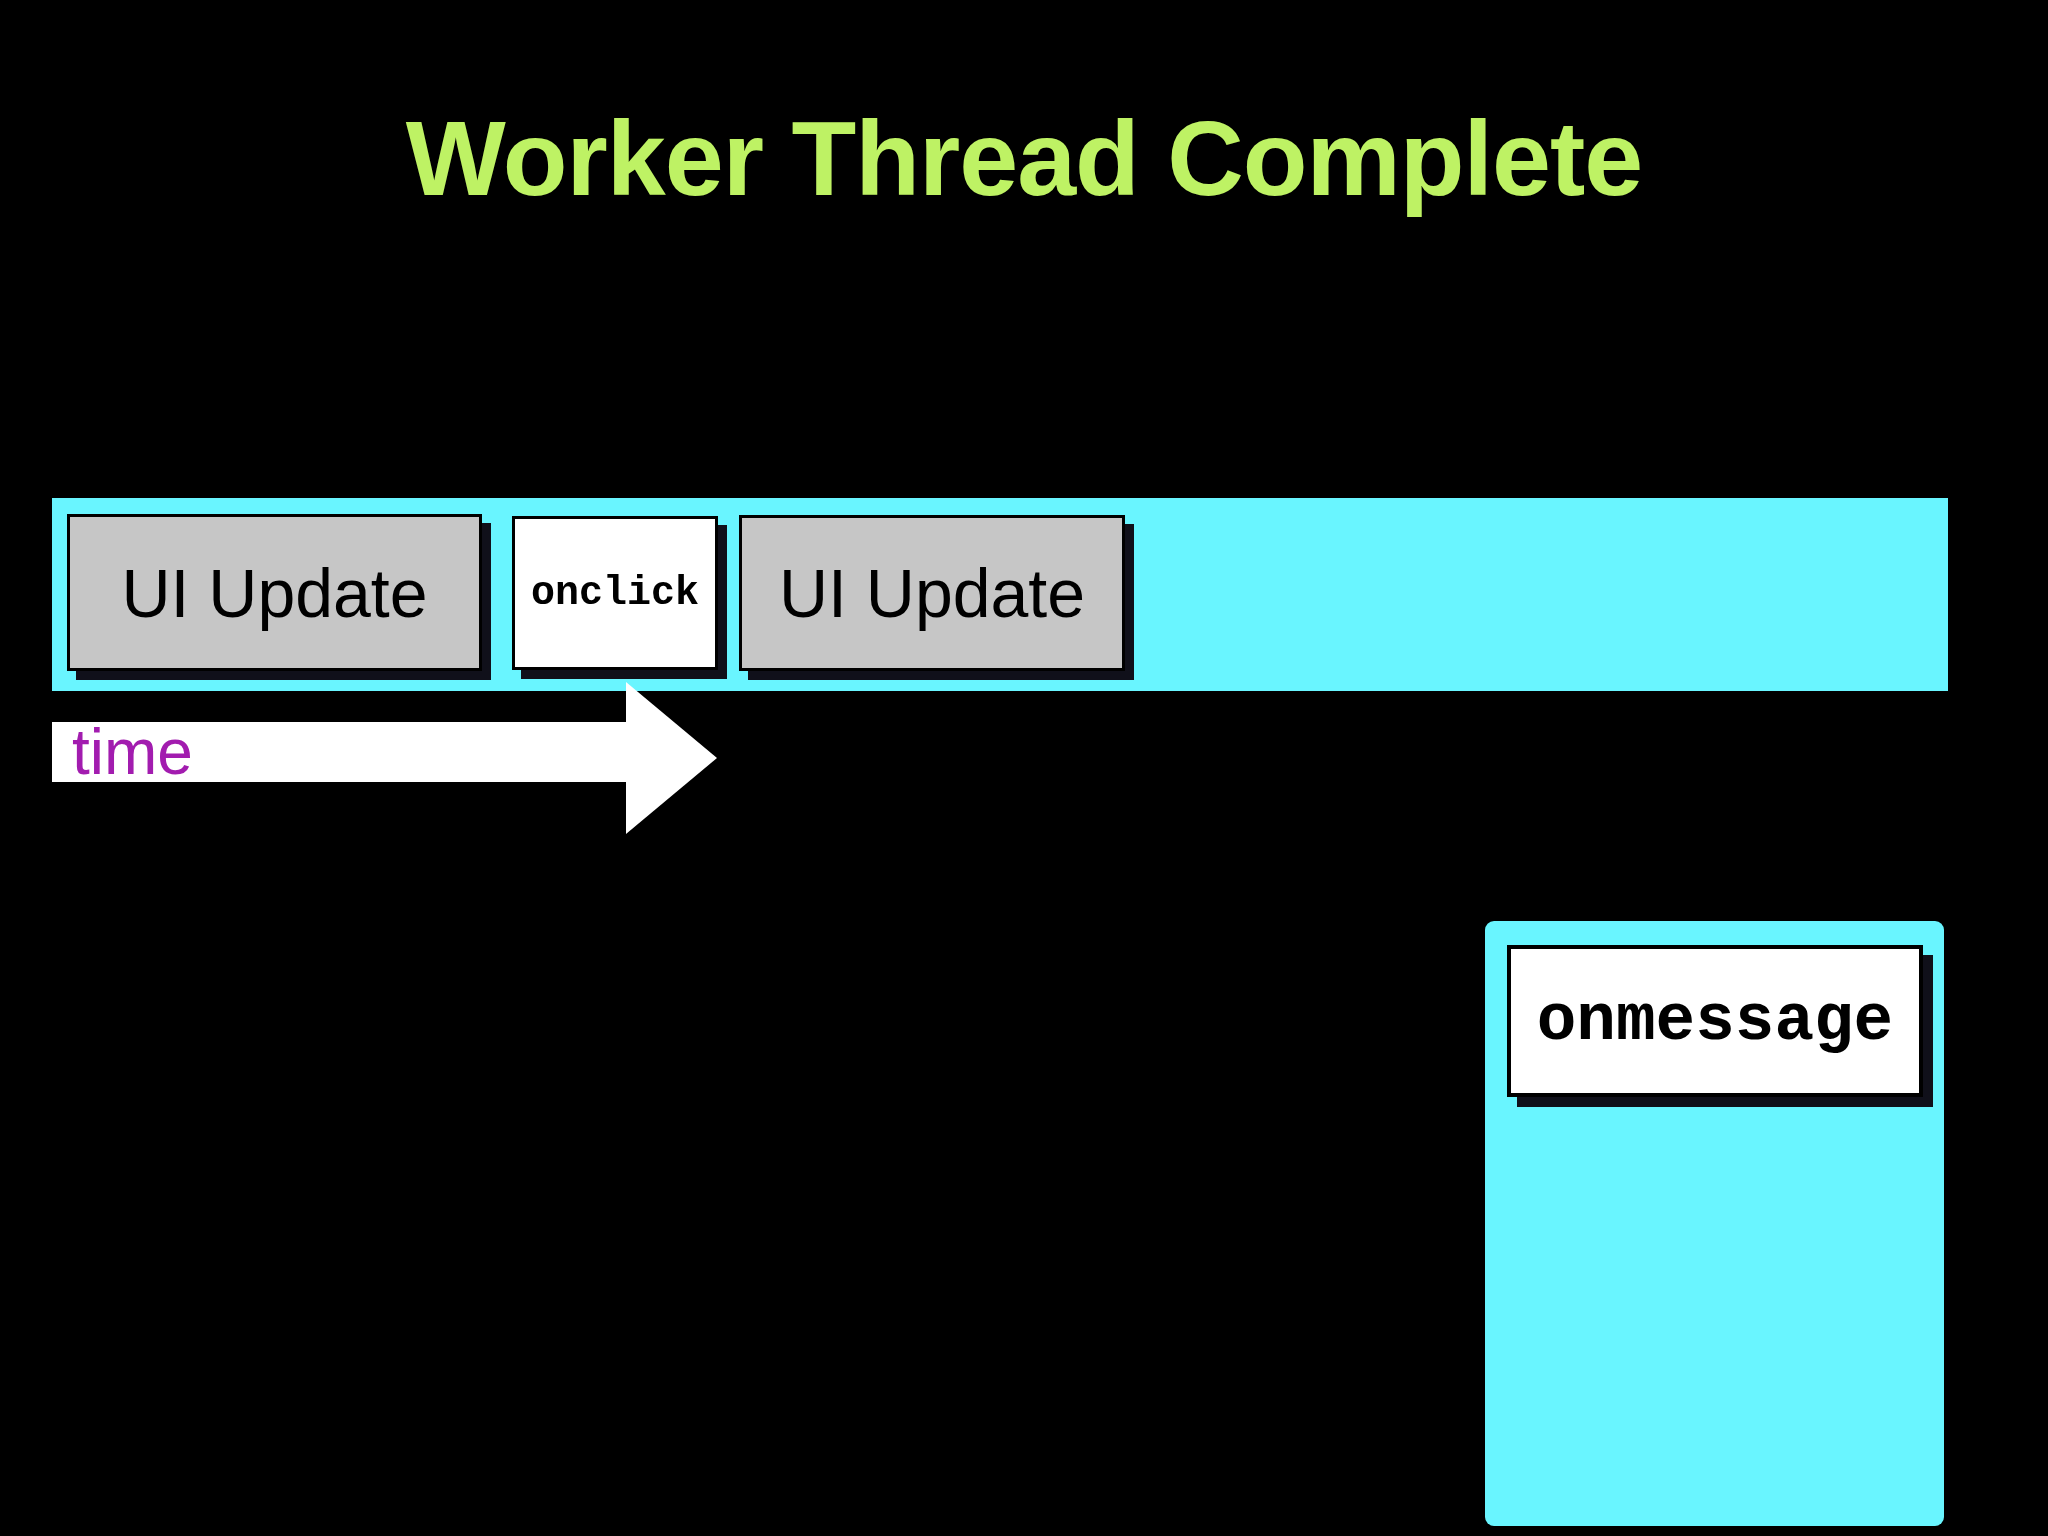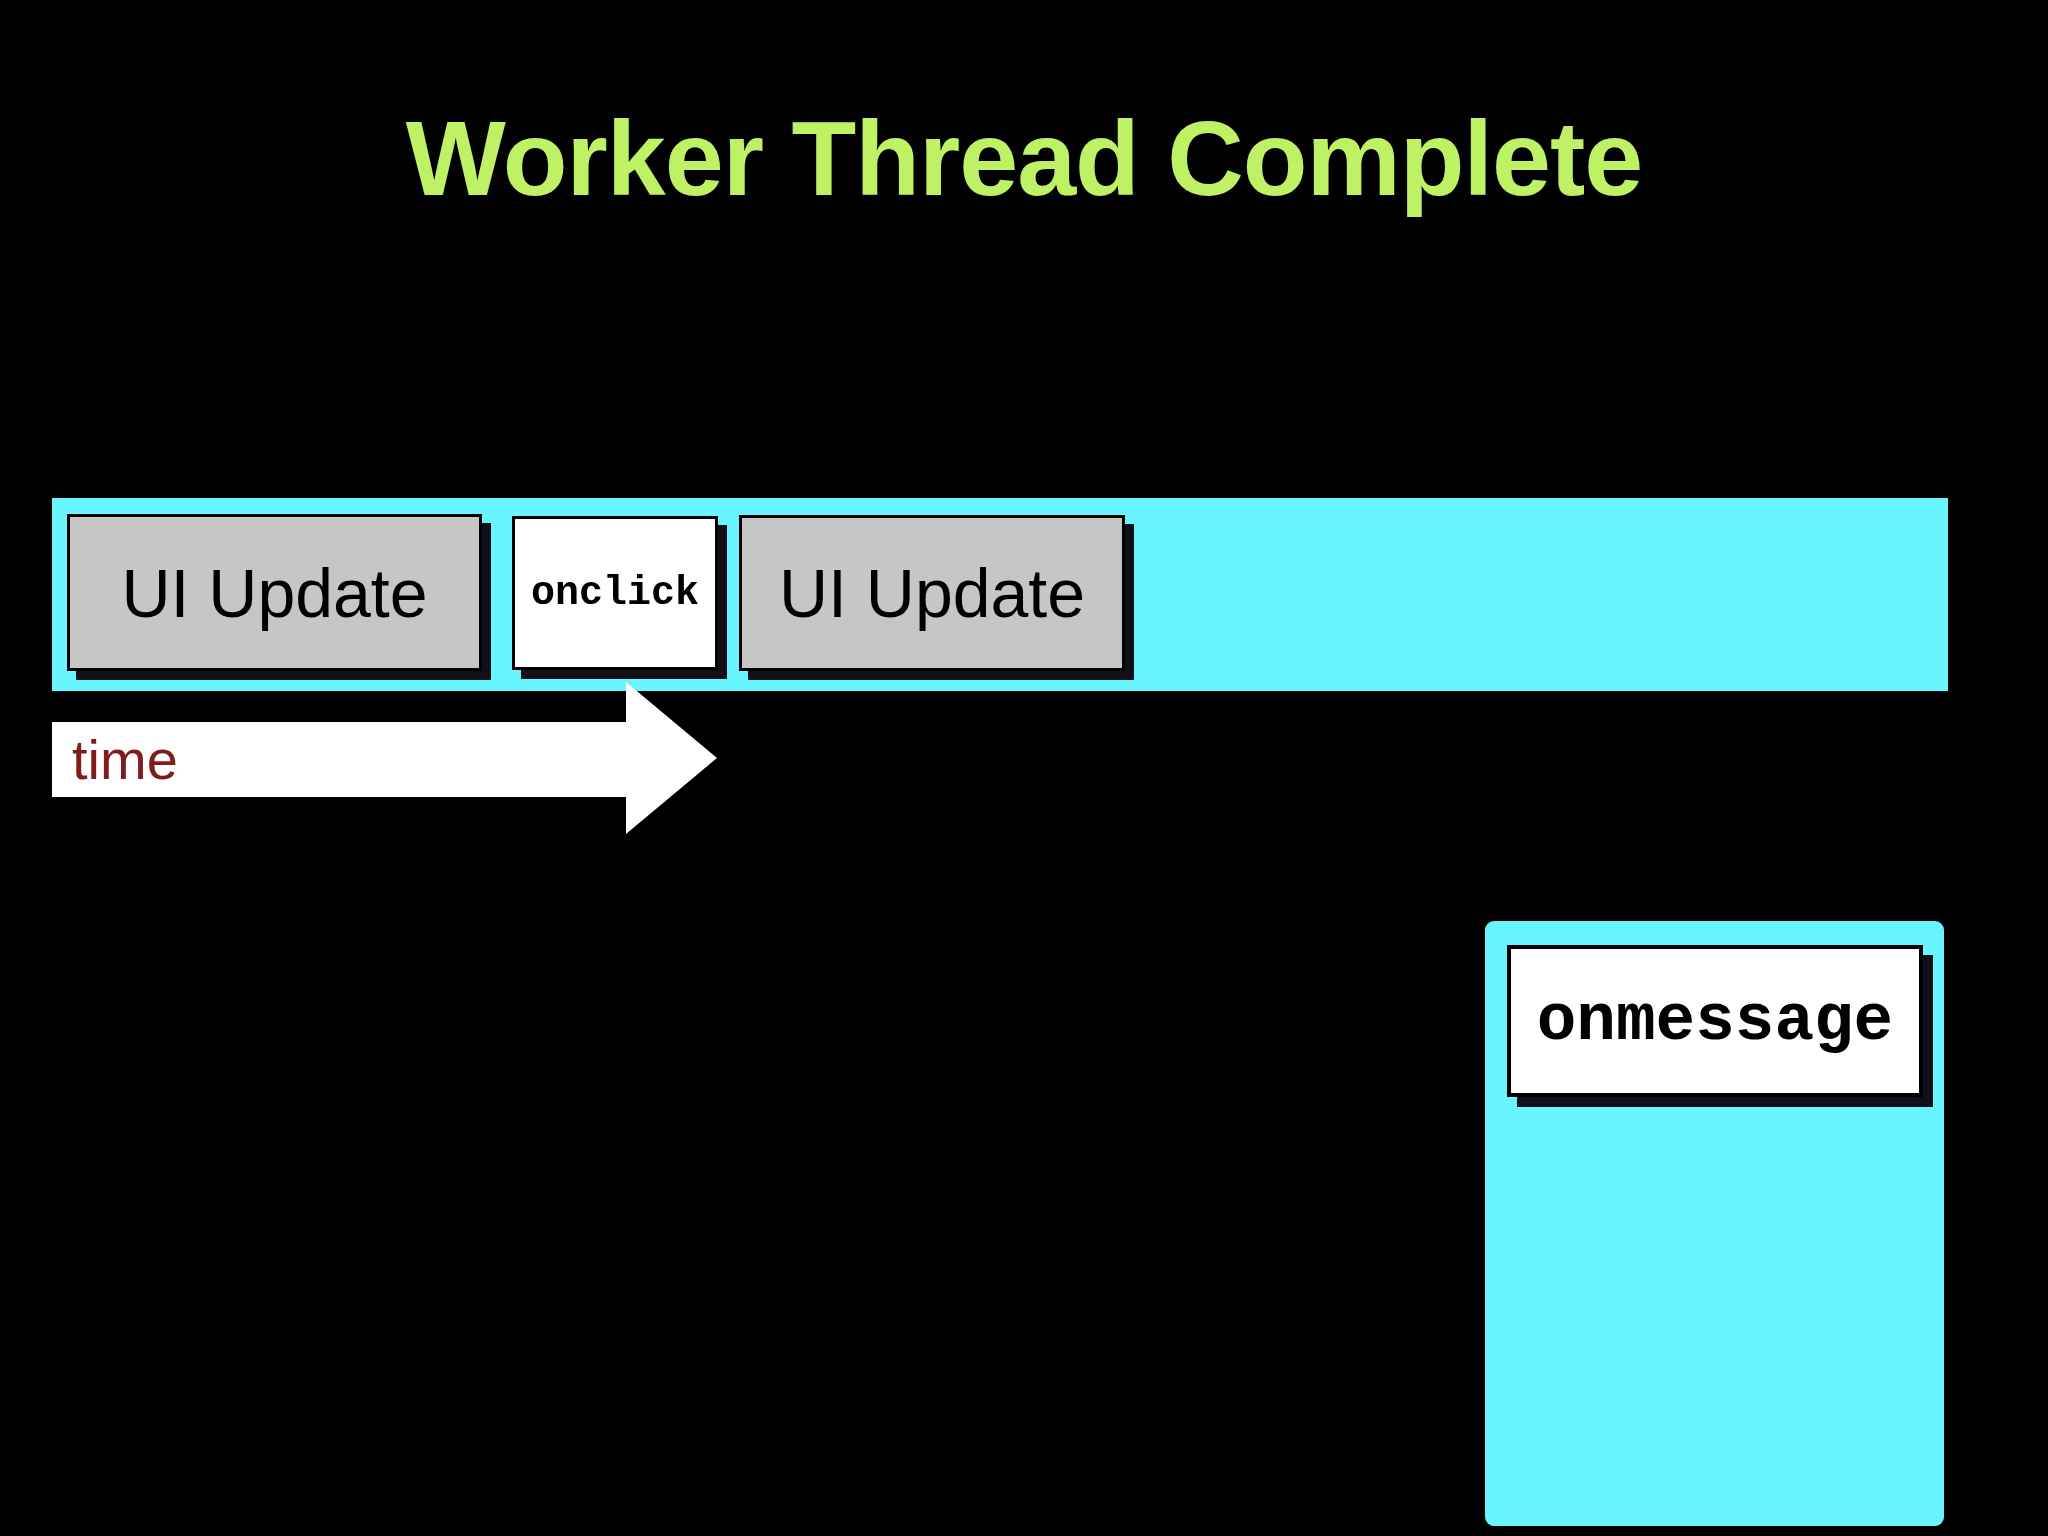--- a/index.html
+++ b/index.html
@@ -69,28 +69,28 @@
     left: 52px;
     top: 682px;
     width: 665px;
     height: 152px;
   }
   .arrow-shaft {
     position: absolute;
     left: 0;
     top: 40px;
     width: 574px;
-    height: 75px;
+    height: 60px;
     background: #fff;
     box-sizing: border-box;
     display: flex;
     align-items: center;
     padding-left: 20px;
-    color: #7f1d1d;
-    font-size: 56px;
+    color: #a21caf;
+    font-size: 64px;
   }
   .arrow-head {
     position: absolute;
     left: 574px;
     top: 0;
     width: 0;
     height: 0;
     border-top: 76px solid transparent;
     border-bottom: 76px solid transparent;
     border-left: 91px solid #fff;

